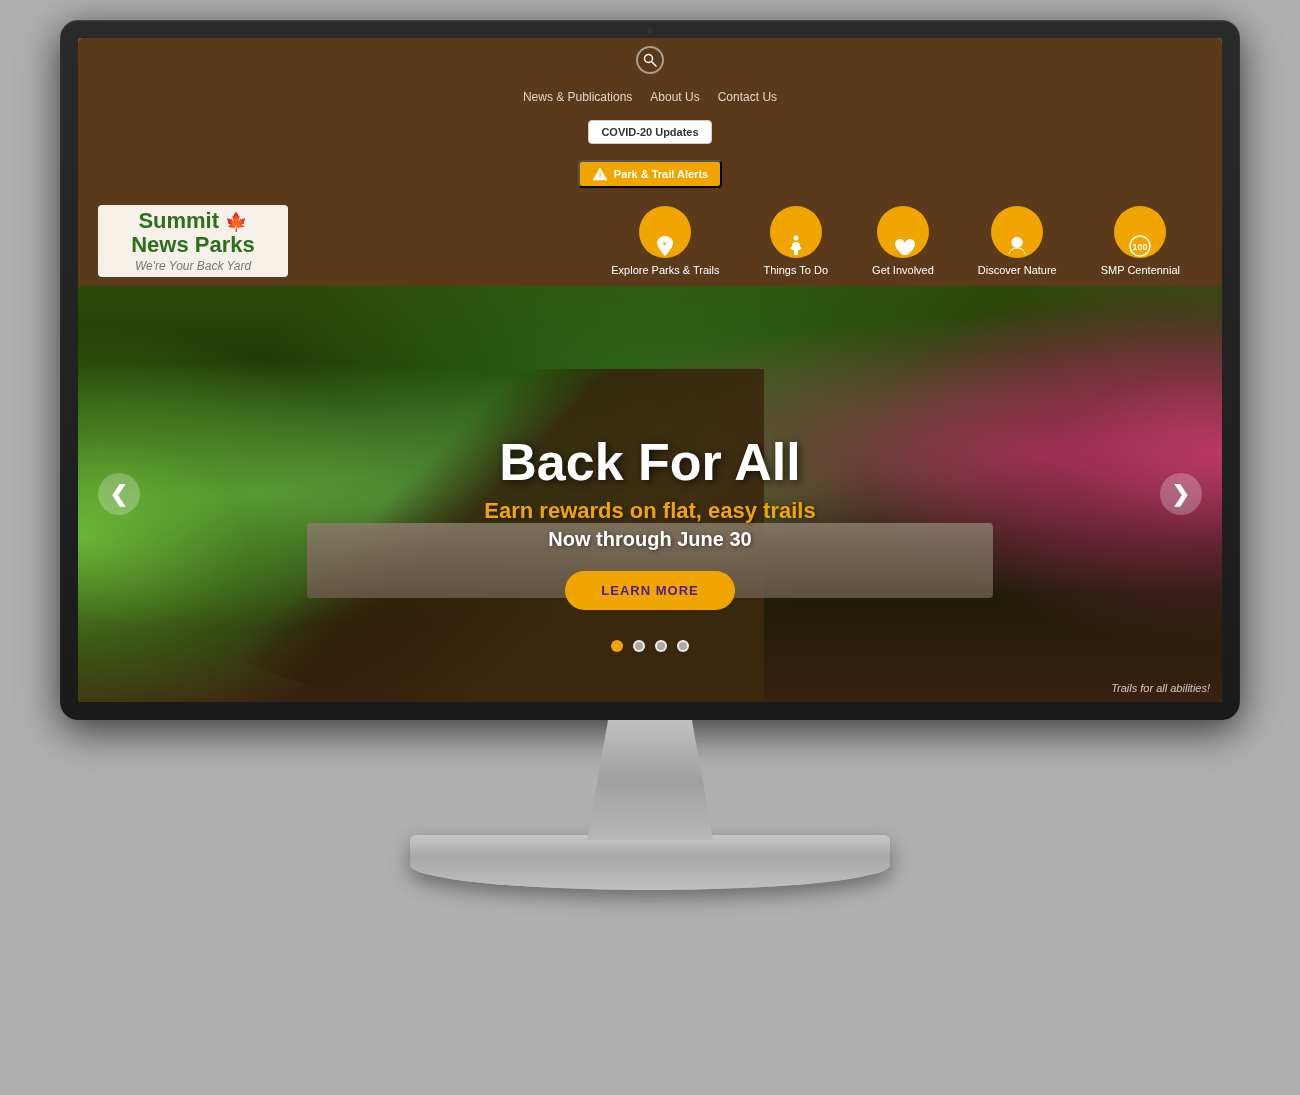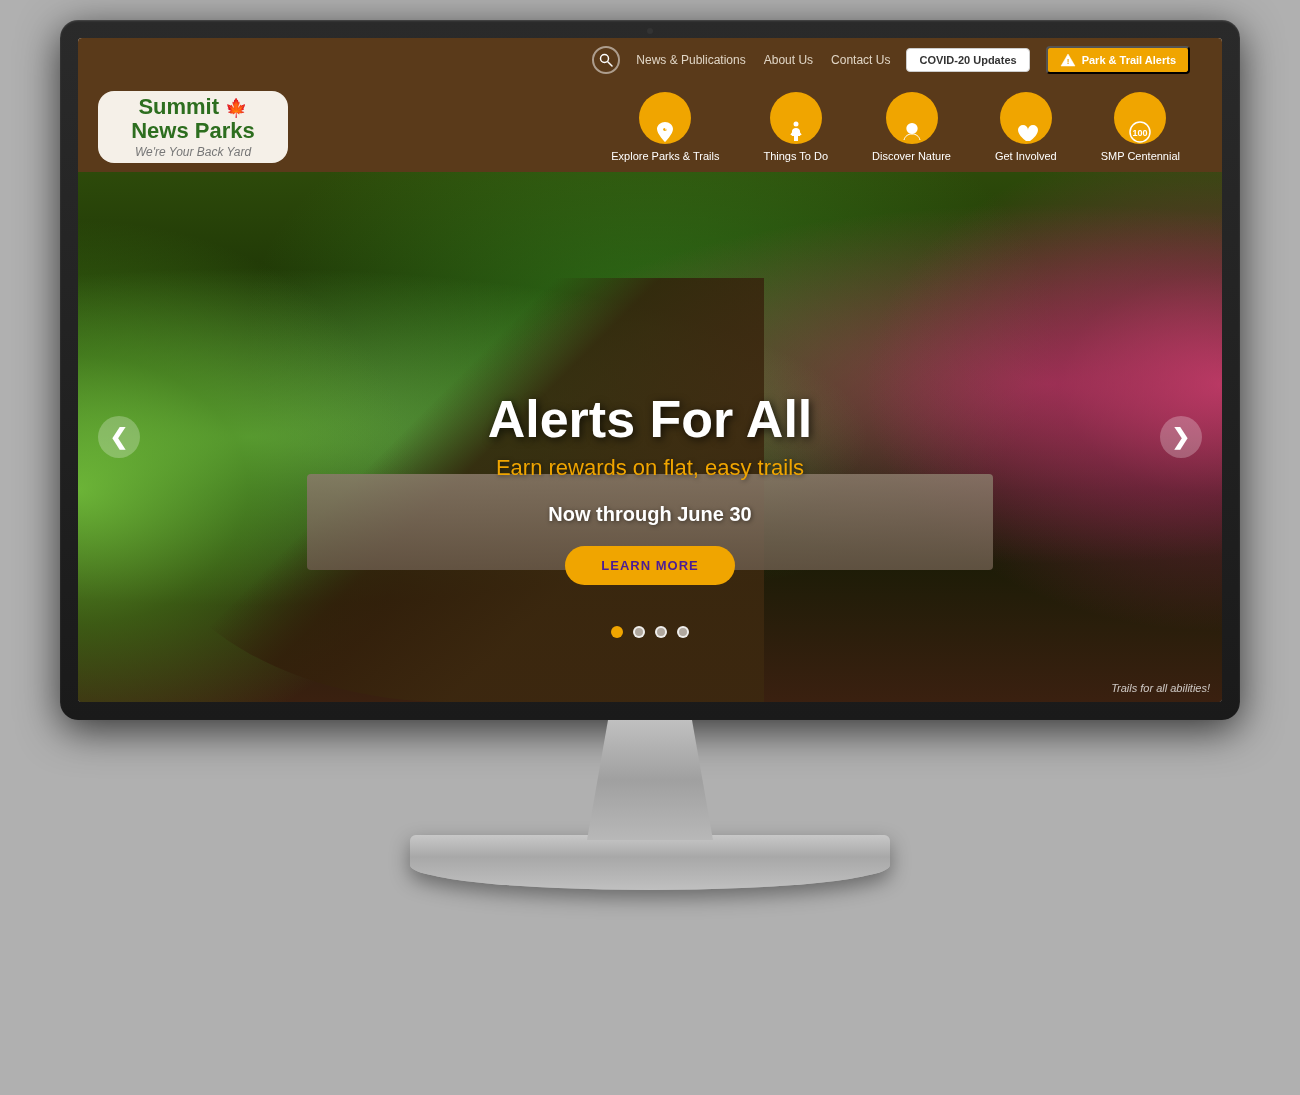--- a/index.html
+++ b/index.html
@@ -72,22 +72,23 @@
       flex-direction: column;
       background: #fff;
     }
 
     
     .top-bar {
       background: #5a3a1a;
       display: flex;
       align-items: center;
       justify-content: flex-end;
-      padding: 8px 32px;
+      padding: 8px 16px;
       gap: 16px;
+      flex-direction: column;
     }
 
     .search-icon-wrap {
       width: 28px;
       height: 28px;
       border: 2px solid rgba(255,255,255,0.5);
       border-radius: 50%;
       display: flex;
       align-items: center;
       justify-content: center;
@@ -140,21 +141,21 @@
     .header {
       background: #5a3a1a;
       display: flex;
       align-items: center;
       padding: 0 20px;
       height: 90px;
     }
 
     .logo-box {
       background: #f5f0e8;
-      border-radius: 16px;
+      border-radius: 4px;
       padding: 10px 4px;
       display: flex;
       flex-direction: column;
       align-items: center;
       min-width: 190px;
       height: 72px;
       justify-content: center;
     }
 
     .logo-title {
@@ -310,22 +311,22 @@
       font-weight: 900;
       color: #fff;
       text-shadow: 2px 2px 8px rgba(0,0,0,0.7);
       line-height: 1;
       margin-bottom: 10px;
     }
 
     .hero-subtitle {
       font-size: 22px;
       color: #f0a500;
-      font-weight: normal;
-      margin-bottom: 22px;
+      font-weight: bold;
+      margin-bottom: 4px;
       text-shadow: 1px 1px 4px rgba(0,0,0,0.5);
     }
 
     .hero-date {
       font-size: 20px;
       color: #fff;
       font-weight: 600;
       margin-bottom: 20px;
       text-shadow: 1px 1px 4px rgba(0,0,0,0.5);
     }
@@ -451,35 +452,35 @@
                   <path d="M12 8c-2.5 0-4 1.5-4 3v5h2v5h4v-5h2v-5c0-1.5-1.5-3-4-3z" fill="white"></path>
                   <line x1="10" y1="11" x2="7" y2="15" stroke="white" stroke-width="1.5"></line>
                   <line x1="14" y1="11" x2="17" y2="15" stroke="white" stroke-width="1.5"></line>
                 </svg>
               </div>
               <span class="nav-label">Things To Do</span>
             </div>
             <div class="nav-item">
               <div class="nav-circle">
                 <svg width="24" height="24" viewBox="0 0 24 24" fill="white">
-                  <path d="M12 3C8 3 5 7 7 11c1 2 3 3 5 3 2 0 4-1 5-3 2-4-1-8-5-8z"></path>
-                  <path d="M4 20c1-4 4-6 8-6s7 2 8 6" stroke="white" stroke-width="1" fill="none"></path>
-                </svg>
-              </div>
-              <span class="nav-label">Discover Nature</span>
-            </div>
-            <div class="nav-item">
-              <div class="nav-circle">
-                <svg width="24" height="24" viewBox="0 0 24 24" fill="white">
                   <path d="M12 21s-8-5.5-8-11a5 5 0 0110 0 5 5 0 0110 0c0 5.5-8 11-8 11"></path>
                   <circle cx="8" cy="10" r="2" fill="rgba(255,255,255,0.5)"></circle>
                   <circle cx="16" cy="10" r="2" fill="rgba(255,255,255,0.5)"></circle>
                 </svg>
               </div>
               <span class="nav-label">Get Involved</span>
+            </div>
+            <div class="nav-item">
+              <div class="nav-circle">
+                <svg width="24" height="24" viewBox="0 0 24 24" fill="white">
+                  <path d="M12 3C8 3 5 7 7 11c1 2 3 3 5 3 2 0 4-1 5-3 2-4-1-8-5-8z"></path>
+                  <path d="M4 20c1-4 4-6 8-6s7 2 8 6" stroke="white" stroke-width="1" fill="none"></path>
+                </svg>
+              </div>
+              <span class="nav-label">Discover Nature</span>
             </div>
             <div class="nav-item">
               <div class="nav-circle">
                 <svg width="24" height="24" viewBox="0 0 24 24" fill="none">
                   <circle cx="12" cy="12" r="10" stroke="white" stroke-width="1.5"></circle>
                   <text x="12" y="16" text-anchor="middle" font-size="9" font-weight="bold" fill="white">100</text>
                 </svg>
               </div>
               <span class="nav-label">SMP Centennial</span>
             </div>
@@ -494,21 +495,21 @@
           <div class="stone-wall"></div>
 
           <div class="slider-arrow slider-arrow-left">
             <span>❮</span>
           </div>
           <div class="slider-arrow slider-arrow-right">
             <span>❯</span>
           </div>
 
           <div class="hero-content">
-            <div class="hero-title">Alerts For All</div>
+            <div class="hero-title">Back For All</div>
             <div class="hero-subtitle">Earn rewards on flat, easy trails</div>
             <div class="hero-date">Now through June 30</div>
             <button class="learn-more-btn">LEARN MORE</button>
           </div>
 
           <div class="slider-dots">
             <div class="dot dot-active"></div>
             <div class="dot dot-inactive"></div>
             <div class="dot dot-inactive"></div>
             <div class="dot dot-inactive"></div>

